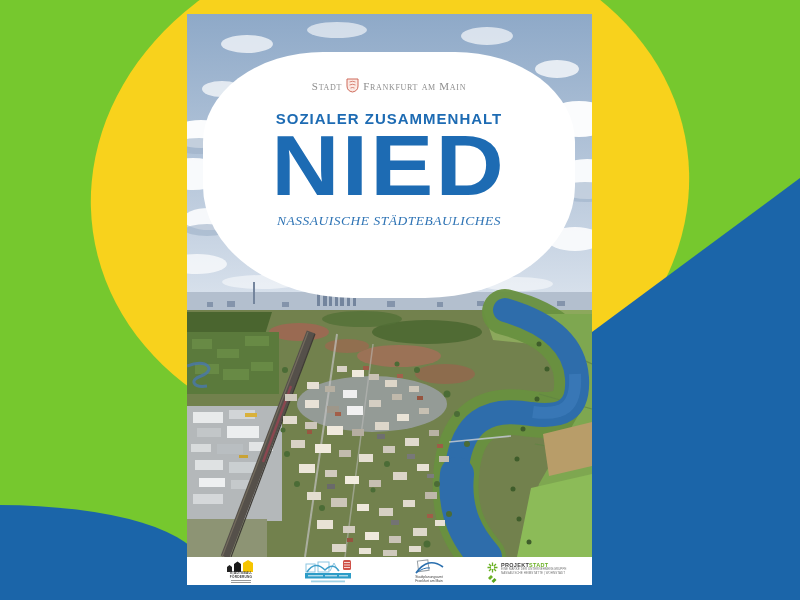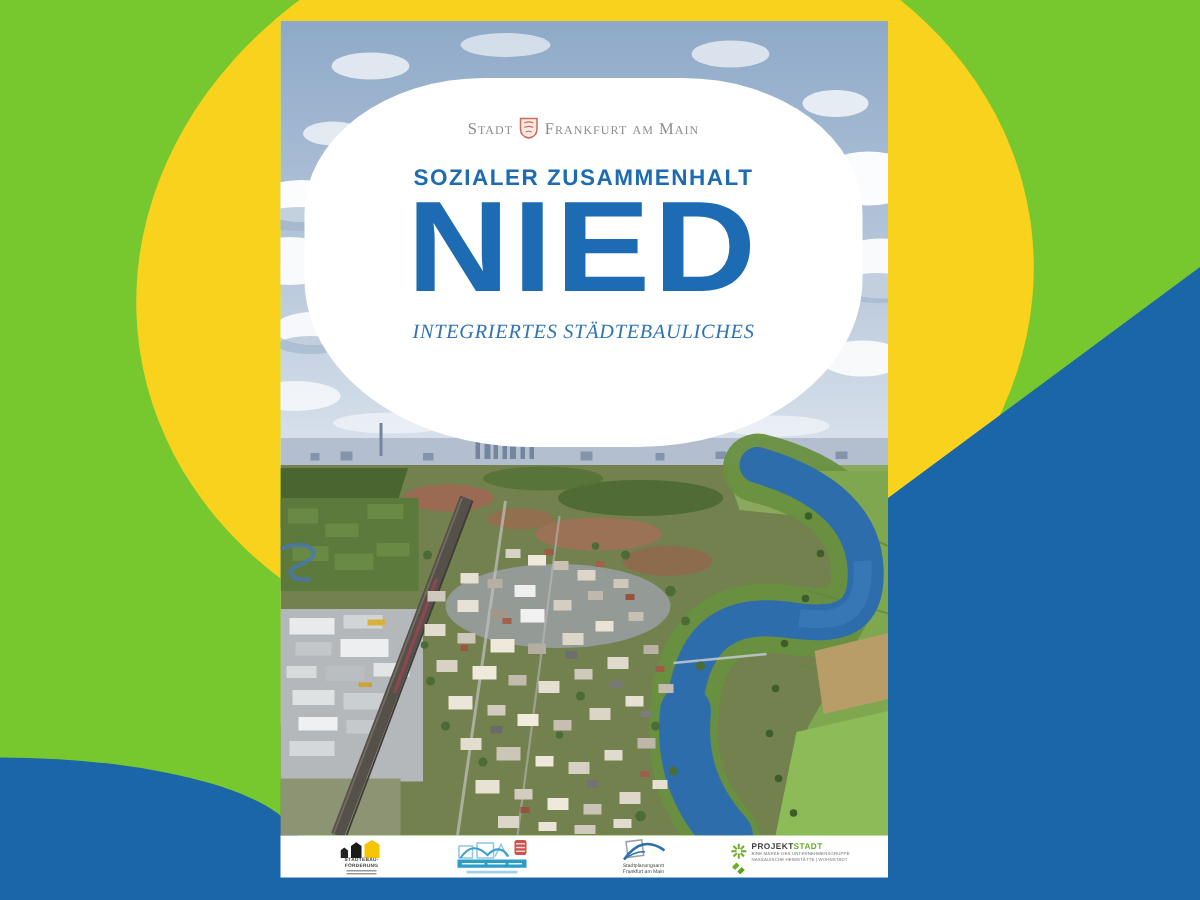--- a/index.html
+++ b/index.html
@@ -20,21 +20,21 @@
   }
   .bg-blue-corner{
     position:absolute;left:0;top:505px;width:200px;height:95px;
     background:#1b65a9;border-top-right-radius:200px 60px;
   }
   .bg-blue-strip{
     position:absolute;left:0;top:584px;width:800px;height:16px;background:#1b65a9;
   }
   
   .doc{
-    position:absolute;left:187px;top:14px;width:405px;height:469px;background:#bef264;
+    position:absolute;left:187px;top:14px;width:405px;height:469px;background:#0369a1;
   }
   .photo{position:absolute;left:0;top:0;width:405px;height:543px;display:block}
   
   .blob{
     position:absolute;left:16px;top:38px;width:372px;height:246px;background:#fff;
     border-radius:120px 120px 150px 150px / 90px 90px 112px 112px;
     display:flex;flex-direction:column;align-items:center;text-align:center;
   }
   .publisher{
     margin-top:26px;display:flex;align-items:center;gap:4px;
@@ -301,21 +301,21 @@
       <span>Stadt</span>
       <svg width="13" height="15" viewBox="0 0 13 15">
         <path d="M1 1 H12 V8 Q12 13 6.5 14 Q1 13 1 8 Z" fill="#fbe9e4" stroke="#cf6a5a" stroke-width="1"></path>
         <path d="M3.5 4 Q6.5 2.5 9.5 4 M3.5 7 Q6.5 5.5 9.5 7 M4.5 10 Q6.5 9 8.5 10" stroke="#cf6a5a" stroke-width=".8" fill="none"></path>
       </svg>
       <span>Frankfurt am Main</span>
     </div>
     <div class="program">SOZIALER ZUSAMMENHALT</div>
     <div class="title">NIED</div>
     <div class="subtitle">
-      <div>INTEGRIERTES STÄDTEBAULICHES</div>
+      <div>NASSAUISCHE STÄDTEBAULICHES</div>
     </div>
   </div>
 
   <div class="footerbar">
 
     <div class="logo logo-houses">
       <svg width="28" height="12" viewBox="0 0 28 12">
         <path d="M0 12 V7 L2.5 5 L5 7 V12 Z" fill="#222222"></path>
         <path d="M7 12 V4 L10.5 1.5 L14 4 V12 Z" fill="#1a1a1a"></path>
         <path d="M16 12 V3 L21 0 L26 3 V12 Z" fill="#f6c500"></path>

